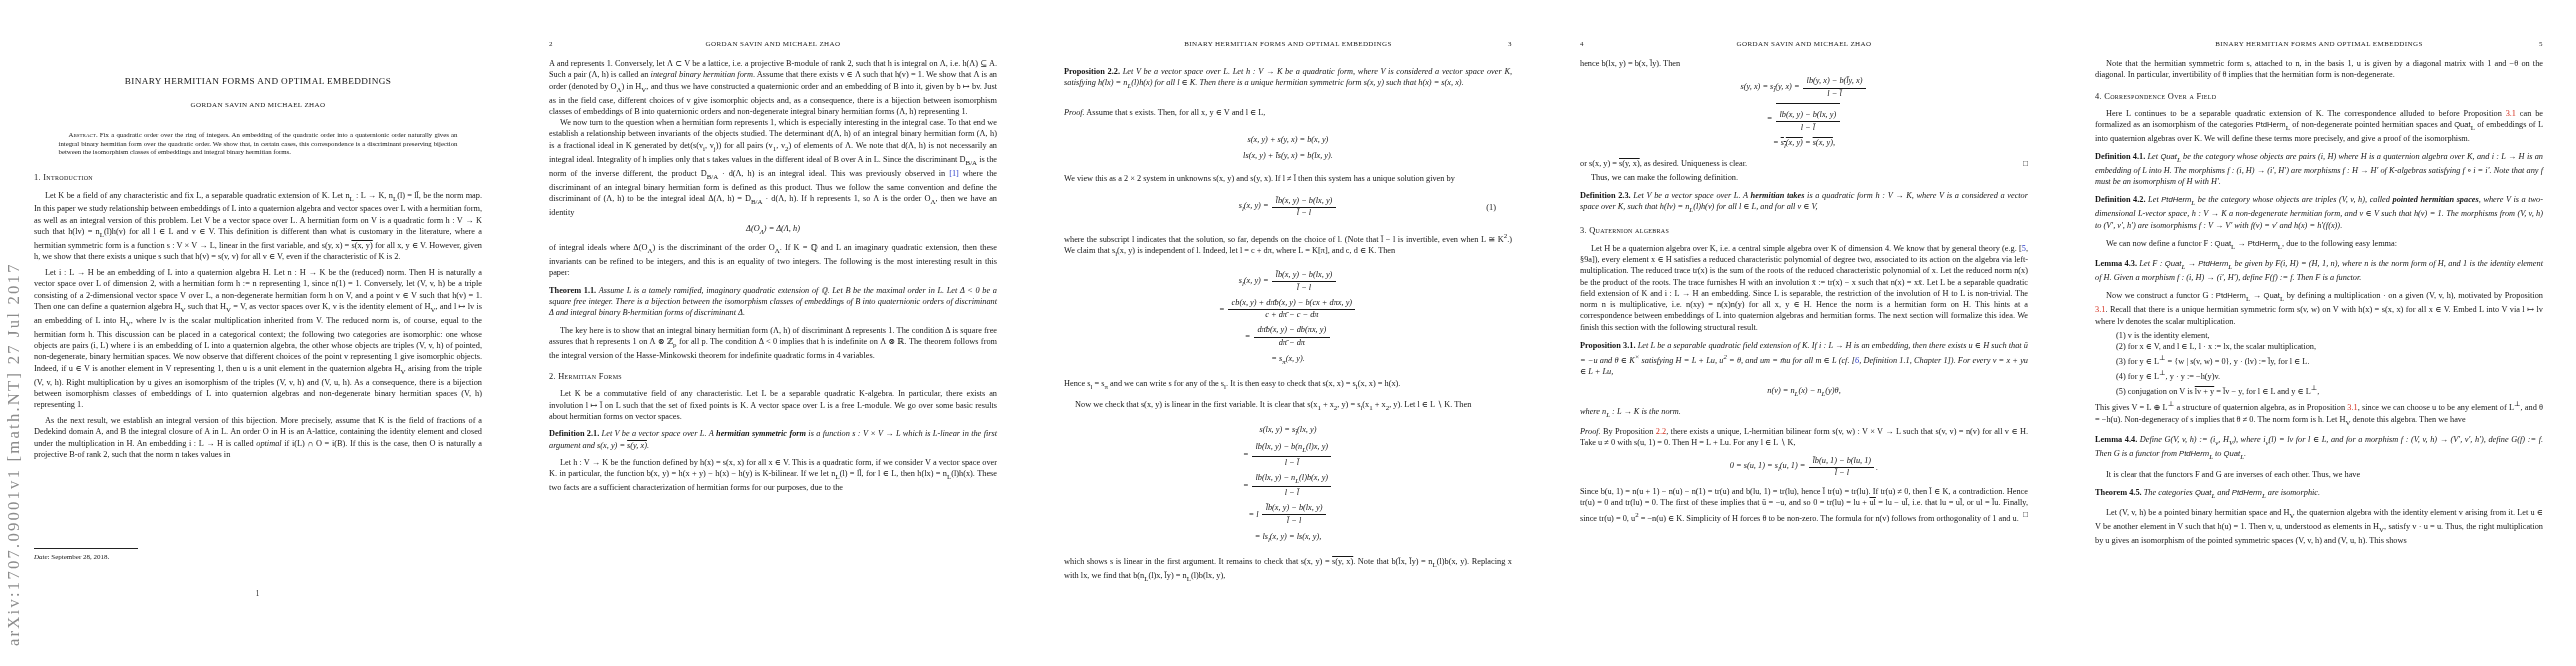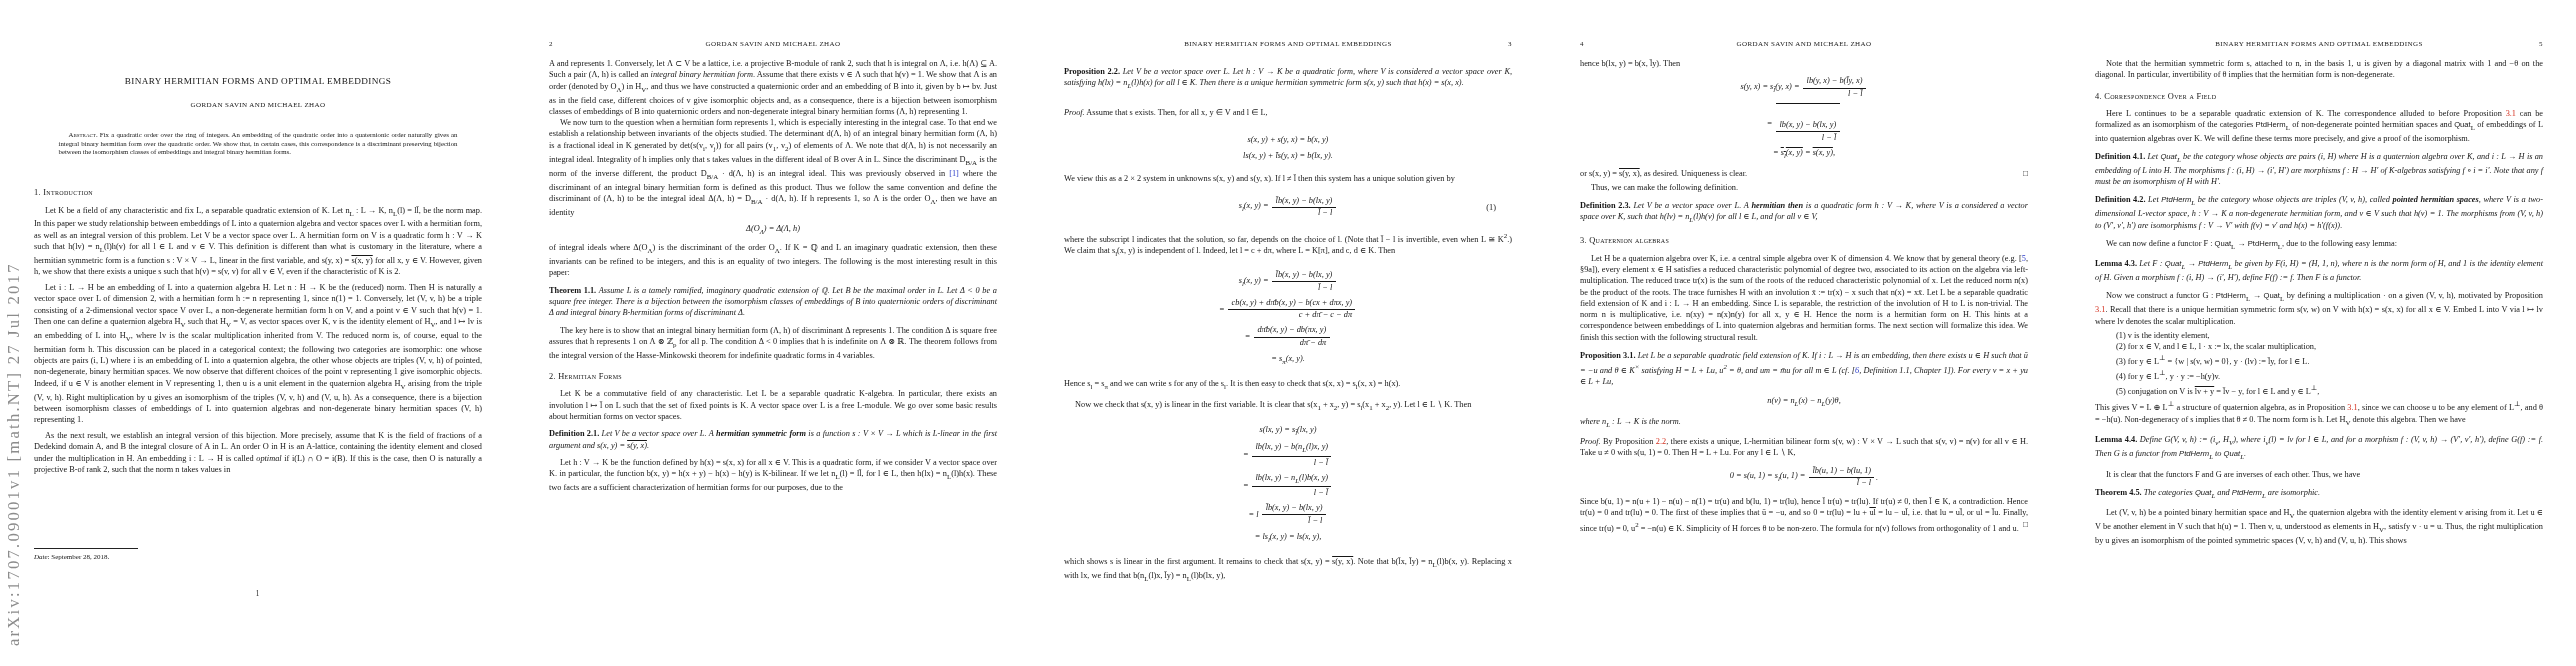--- a/index.html
+++ b/index.html
@@ -24,44 +24,44 @@
   .thm .lbl{font-style:normal;font-weight:bold;}
   .proof{margin:5px 0;}
   .proof .lbl{font-style:italic;}
   .sec{margin:10px 0 6.1px;text-align:left;font-variant:small-caps;
        letter-spacing:0.3px;font-size:8.4px;text-indent:0;}
   .eq{margin:5px 0;position:relative;text-align:center;font-style:italic;font-size:8.3px;}
   .eqline{margin:1.7px 0;line-height:11.3px;}
   .mtx{vertical-align:middle;}
   .frac{display:inline-block;vertical-align:middle;text-align:center;margin:0 1.7px;line-height:10.6px;}
   .frac .num{display:block;padding:0 3.3px 0.6px;border-bottom:0.6px solid #161616;}
-  .frac .den{display:block;padding:0.6px 3.3px 0;text-align:right;}
-  .frac.ovf{border-top:0.6px solid #161616;padding-top:16px;}
+  .frac .den{display:block;padding:0.6px 3.3px 0;}
+  .frac.ovf{border-top:0.6px solid #161616;padding-top:6px;}
   .eq .tag{position:absolute;right:0;top:50%;transform:translateY(-50%);font-style:normal;}
   .ov{text-decoration:overline;}
   .sf{font-family:"Liberation Sans","DejaVu Sans",sans-serif;font-size:0.92em;}
   .lr{color:#d32f1e;}
   .lb{color:#2a3bc8;}
   .qed{float:right;font-style:normal;}
   .list{margin:1.1px 0;padding-left:21px;}
   .list .litem{font-size:8.3px;line-height:11.3px;text-align:left;}
   .title{text-align:center;font-size:9.2px;letter-spacing:0.4px;margin:76px 0 0;}
   .authors{text-align:center;font-size:7px;letter-spacing:0.4px;margin:15px 0 0;}
   .abst{margin:22px 24.5px 0;font-size:6.8px;line-height:8.7px;text-align:justify;text-indent:10px;}
   .abst .lbl{font-variant:small-caps;}
-  .p1 .sec{margin-top:30px;}
+  .p1 .sec{margin-top:15px;}
   .p1 .para{margin-bottom:4.4px;}
   .fnote{position:absolute;top:548px;left:34px;width:448px;font-size:7px;}
   .fnrule{width:104px;border-top:0.6px solid #222;margin-bottom:3.9px;}
   .pageno{position:absolute;top:590px;left:0;width:100%;text-align:center;font-size:7.2px;}
   .p3 .eq{margin:11px 16px;}
   .p3 .eqline{margin:4.4px 0;}
   .p3 .para{margin-bottom:6.7px;}
   .p3 .thm{margin:7.8px 0 11px;}
-  .p3 .proof{margin:16px 0;font-family:Liberation Serif, serif;}
+  .p3 .proof{margin:16px 0;}
   .p4 .eq{margin:7.2px 0;}
   .p4 .eqline{margin:3.3px 0;}
   .p4 .para{margin-bottom:2.8px;}
   .p4 .thm{margin:6.7px 0;}
   .p4 .proof{margin:6.1px 0;}
   .p5 .para{margin-bottom:2.8px;}
   .p5 .thm{margin:6.7px 0;}
   .watermark{
     position:absolute;left:4.4px;top:646px;
     transform:rotate(-90deg);transform-origin:0 0;
@@ -152,21 +152,21 @@
       </div>
       <div class="content lower">
         <div class="para blk noind">hence b(lx, y) = b(x, l̄y). Then</div>
         <div class="eq">
           <div class="eqline"><span class="mtx">s(y, x) = s<sub>l̄</sub>(y, x) = </span><span class="frac"><span class="num">lb(y, x) − b(l̄y, x)</span><span class="den">l − l̄</span></span></div>
           <div class="eqline"><span class="mtx">= </span><span class="frac ovf"><span class="num">lb(x, y) − b(lx, y)</span><span class="den">l − l̄</span></span></div>
           <div class="eqline"><span class="mtx">= <span class="ov">s<sub>l</sub>(x, y)</span> = <span class="ov">s(x, y)</span>,</span></div>
         </div>
         <div class="para blk noind">or s(x, y) = <span class="ov">s(y, x)</span>, as desired. Uniqueness is clear.<span class="qed">□</span></div>
         <div class="para blk">Thus, we can make the following definition.</div>
-        <div class="thm blk"><span class="lbl">Definition 2.3.</span> Let V be a vector space over L. A <b>hermitian then</b> is a quadratic form h : V → K, where V is a considered a vector space over K, such that h(lv) = n<sub>L</sub>(l)h(v) for all l ∈ L, and for all v ∈ V,</div>
+        <div class="thm blk"><span class="lbl">Definition 2.3.</span> Let V be a vector space over L. A <b>hermitian takes</b> is a quadratic form h : V → K, where V is a considered a vector space over K, such that h(lv) = n<sub>L</sub>(l)h(v) for all l ∈ L, and for all v ∈ V,</div>
         <div class="sec blk">3. Quaternion algebras</div>
         <div class="para blk">Let H be a quaternion algebra over K, i.e. a central simple algebra over K of dimension 4. We know that by general theory (e.g. [<span class="lb">5</span>, §9a]), every element x ∈ H satisfies a reduced characteristic polynomial of degree two, associated to its action on the algebra via left-multiplication. The reduced trace tr(x) is the sum of the roots of the reduced characteristic polynomial of x. Let the reduced norm n(x) be the product of the roots. The trace furnishes H with an involution x̄ := tr(x) − x such that n(x) = xx̄. Let L be a separable quadratic field extension of K and i : L → H an embedding. Since L is separable, the restriction of the involution of H to L is non-trivial. The norm n is multiplicative, i.e. n(xy) = n(x)n(y) for all x, y ∈ H. Hence the norm is a hermitian form on H. This hints at a correspondence between embeddings of L into quaternion algebras and hermitian forms. The next section will formalize this idea. We finish this section with the following structural result.</div>
         <div class="thm blk"><span class="lbl">Proposition 3.1.</span> Let L be a separable quadratic field extension of K. If i : L → H is an embedding, then there exists u ∈ H such that ū = −u and θ ∈ K<sup>×</sup> satisfying H = L + Lu, u<sup>2</sup> = θ, and um = m̄u for all m ∈ L (cf. [<span class="lb">6</span>, Definition 1.1, Chapter 1]). For every v = x + yu ∈ L + Lu,</div>
         <div class="eq">
           <div class="eqline"><span class="mtx">n(v) = n<sub>L</sub>(x) − n<sub>L</sub>(y)θ,</span></div>
         </div>
         <div class="para blk noind it">where n<sub>L</sub> : L → K is the norm.</div>
         <div class="proof blk"><span class="lbl">Proof.</span> By Proposition <span class="lr">2.2</span>, there exists a unique, L-hermitian bilinear form s(v, w) : V × V → L such that s(v, v) = n(v) for all v ∈ H. Take u ≠ 0 with s(u, 1) = 0. Then H = L + Lu. For any l ∈ L ∖ K,</div>
         <div class="eq">
           <div class="eqline"><span class="mtx">0 = s(u, 1) = s<sub>l</sub>(u, 1) = </span><span class="frac"><span class="num">l̄b(u, 1) − b(lu, 1)</span><span class="den">l̄ − l</span></span><span class="mtx">.</span></div>

